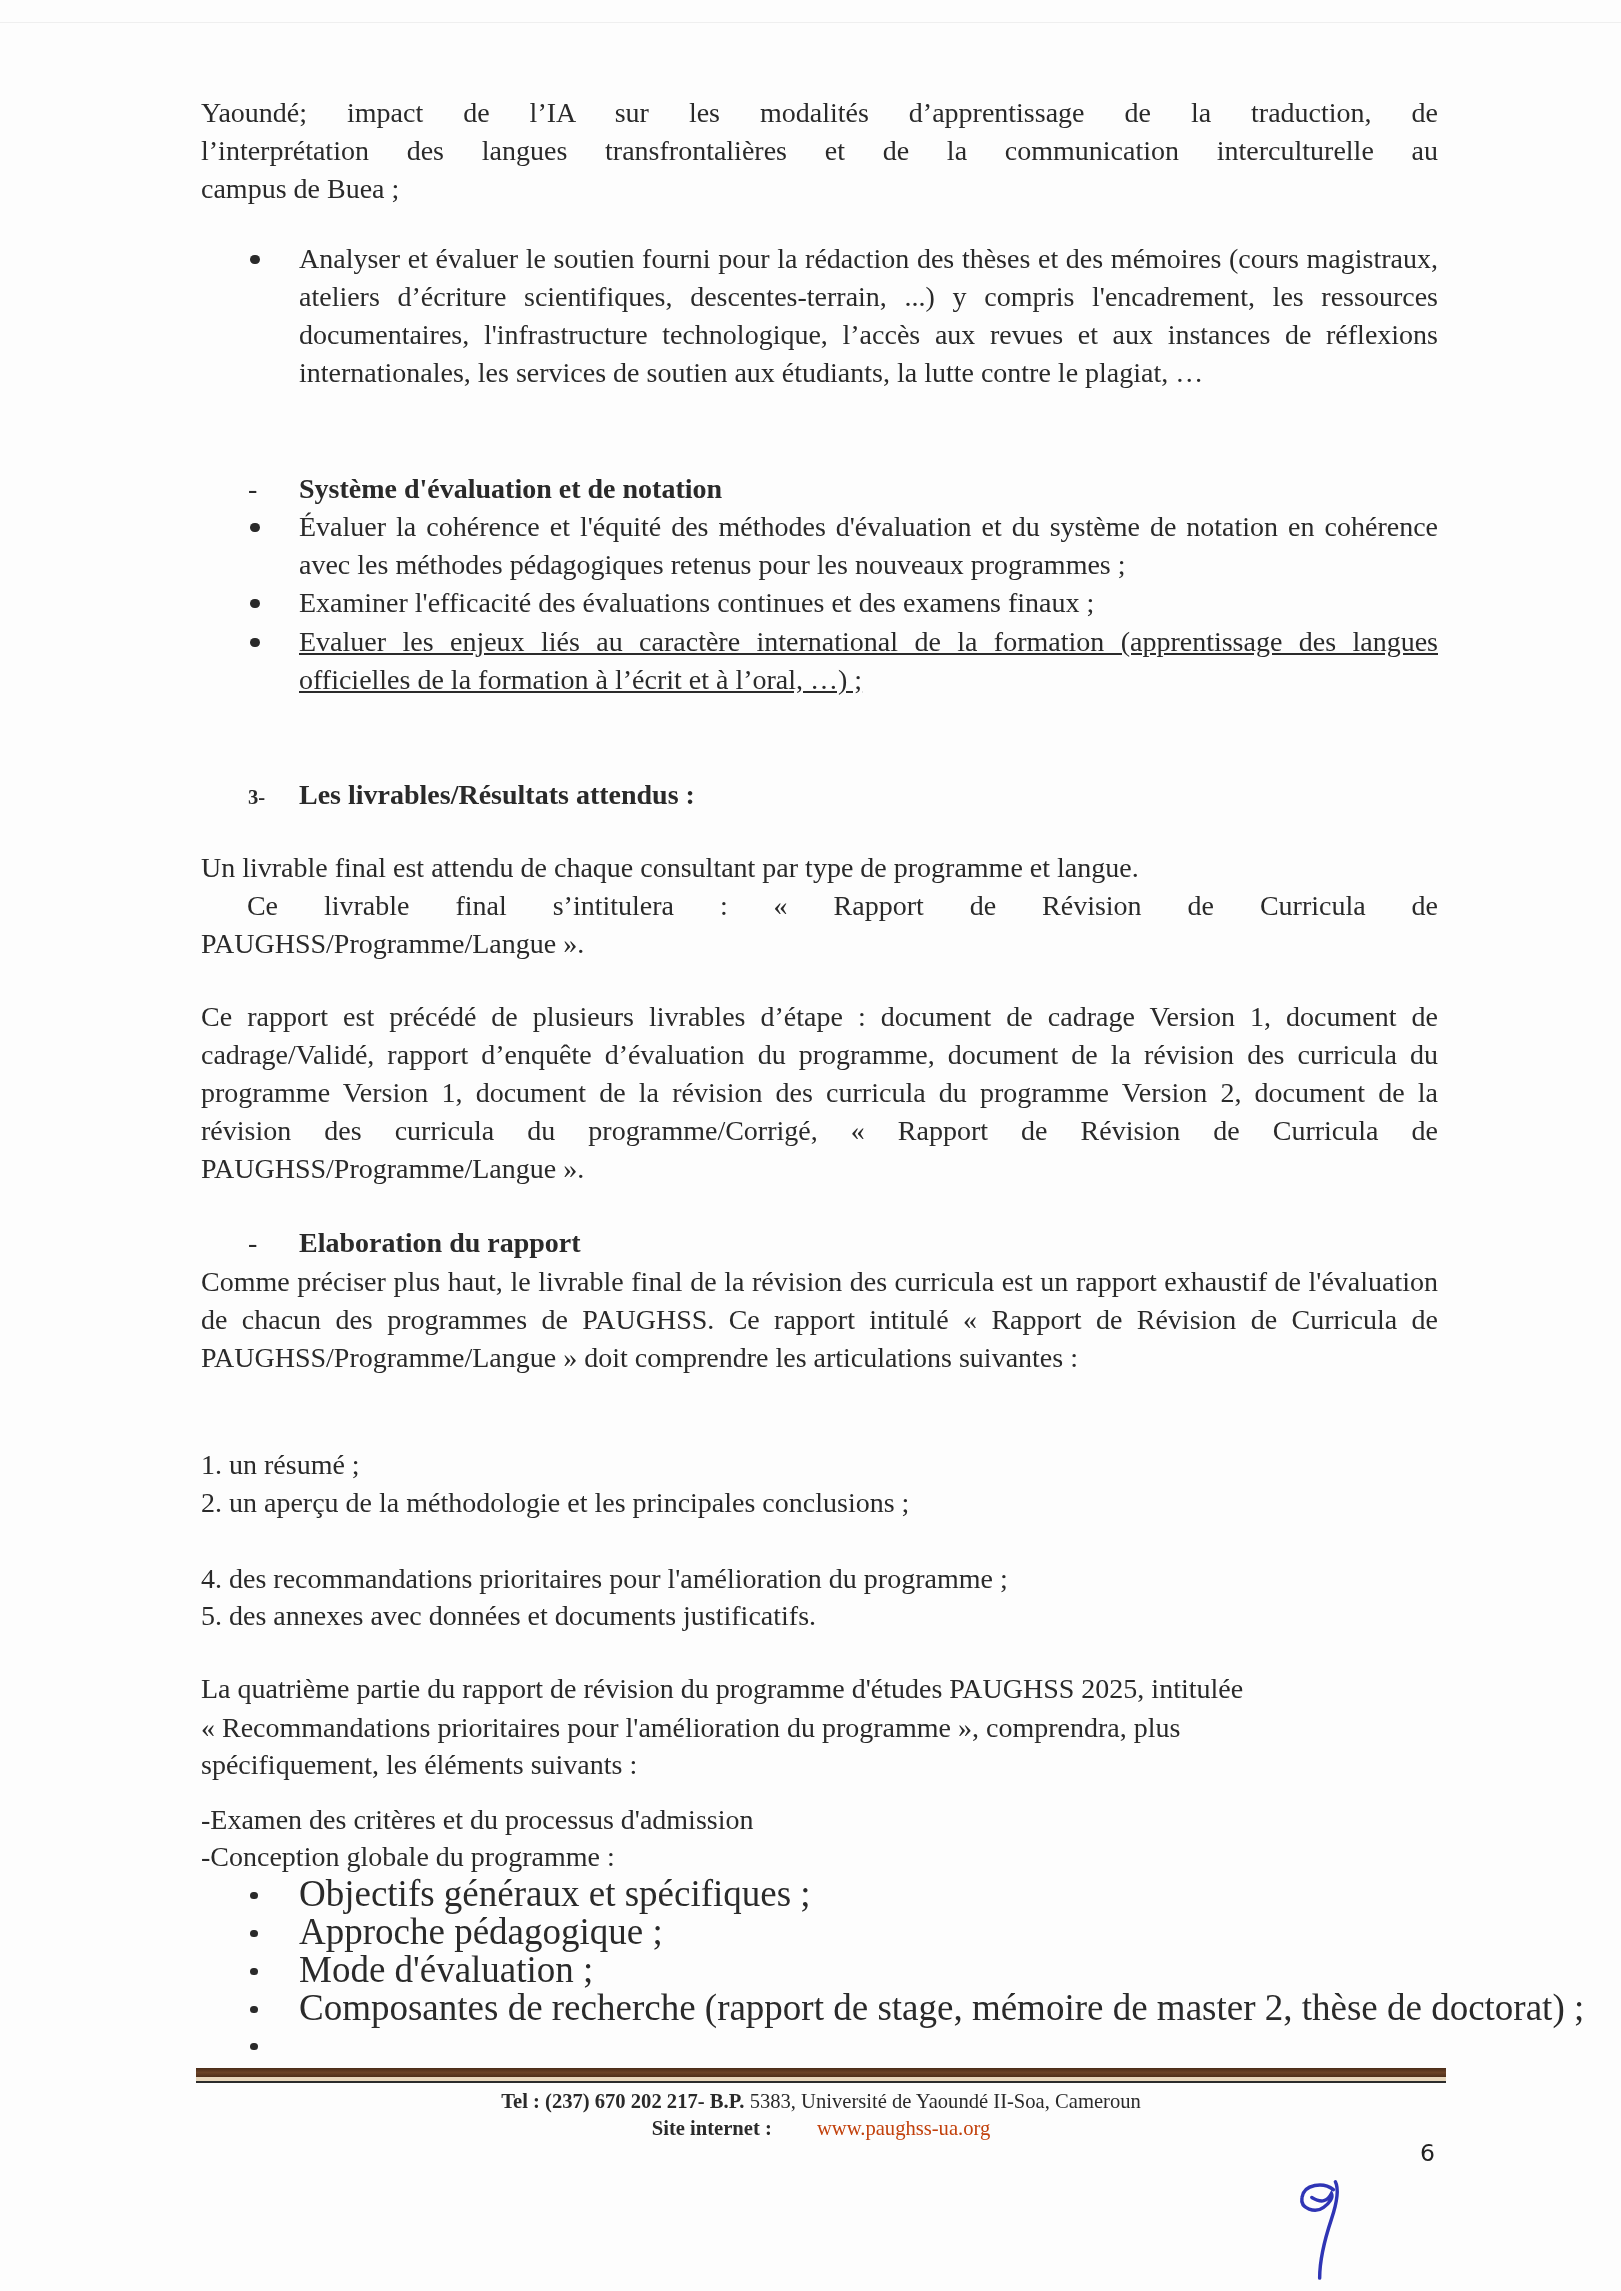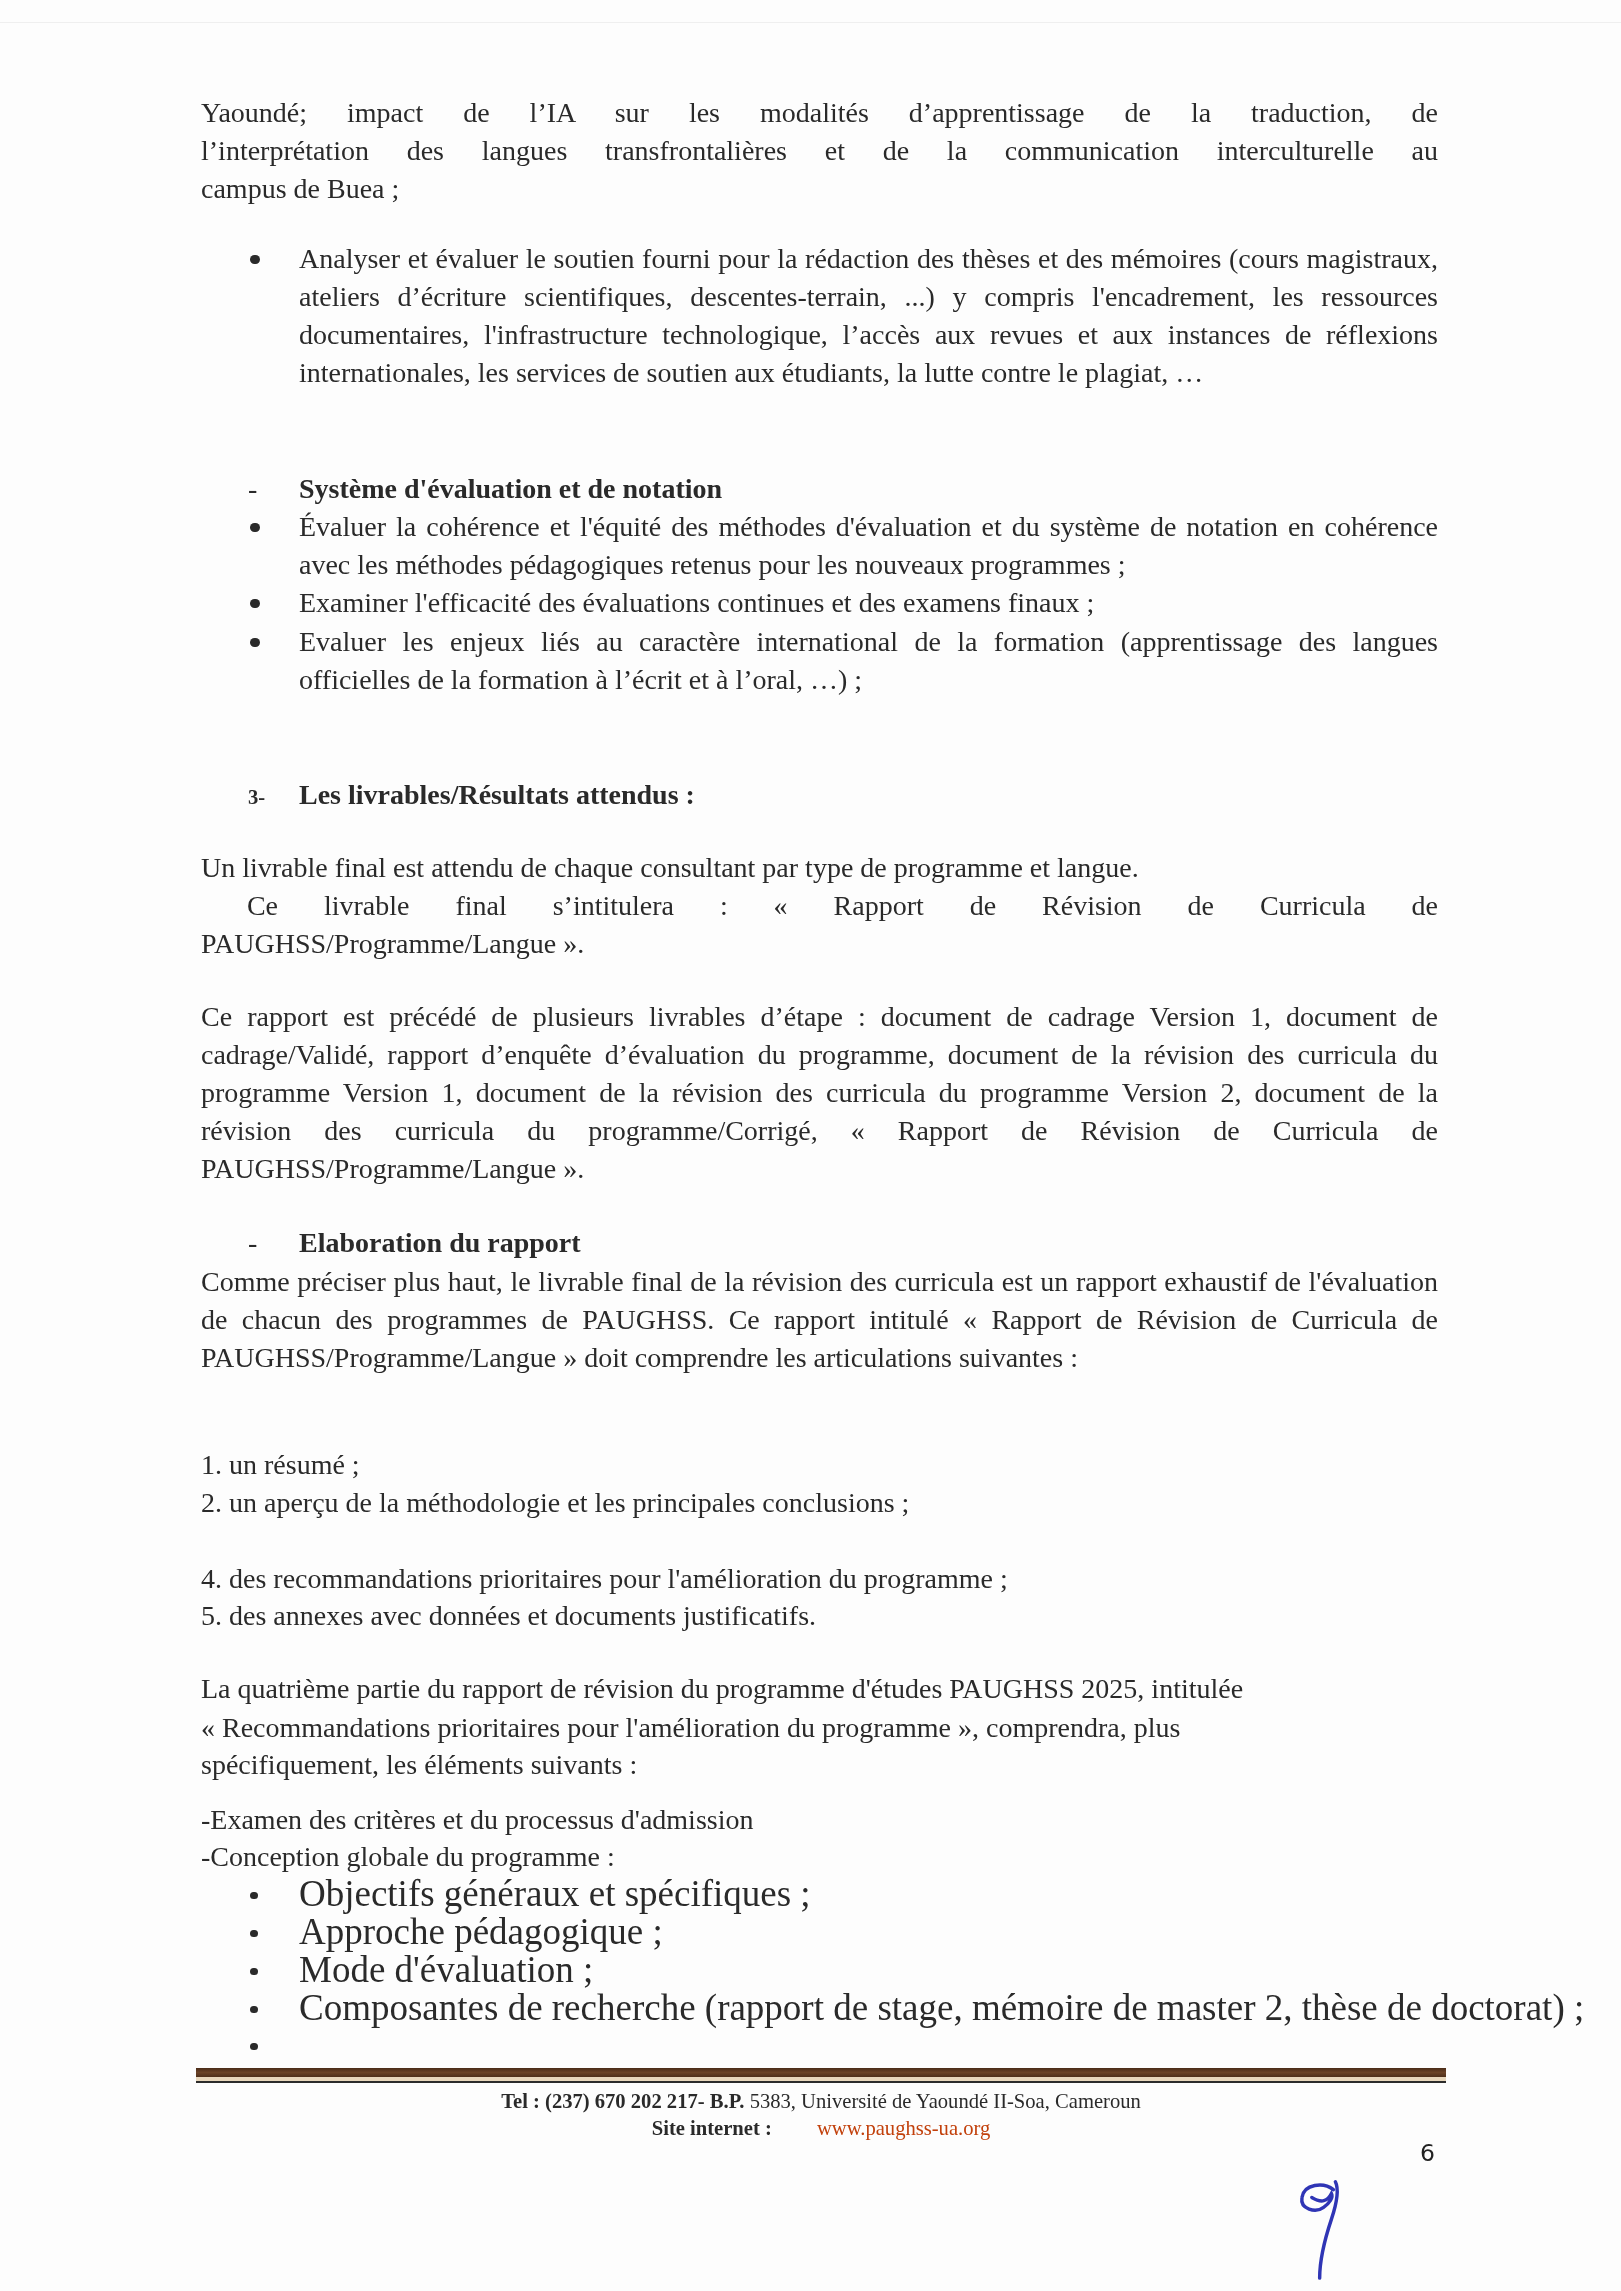--- a/index.html
+++ b/index.html
@@ -69,21 +69,21 @@
     <span>Système d'évaluation et de notation</span>
   </div>
   <div class="bullet-item" style="top:496px;">
     <span class="dot"></span>
     <span>Évaluer la cohérence et l'équité des méthodes d'évaluation et du système de notation en cohérence avec les méthodes pédagogiques retenus pour les nouveaux programmes ;</span>
   </div>
   <div class="bullet-item" style="top:572px;">
     <span class="dot"></span>
     <span>Examiner l'efficacité des évaluations continues et des examens finaux ;</span>
   </div>
-  <div class="bullet-item" style="top:611px;">
+  <div class="bullet-item" style="top:611px;text-decoration:underline;">
     <span class="dot"></span>
     <span>Evaluer les enjeux liés au caractère international de la formation (apprentissage des langues officielles de la formation à l’écrit et à l’oral, …) ;</span>
   </div>
 
   <div class="sec-head" style="top:764px;">
     <span class="num">3-</span>
     <span>Les livrables/Résultats attendus :</span>
   </div>
 
   <div class="blk" style="top:837px;">

